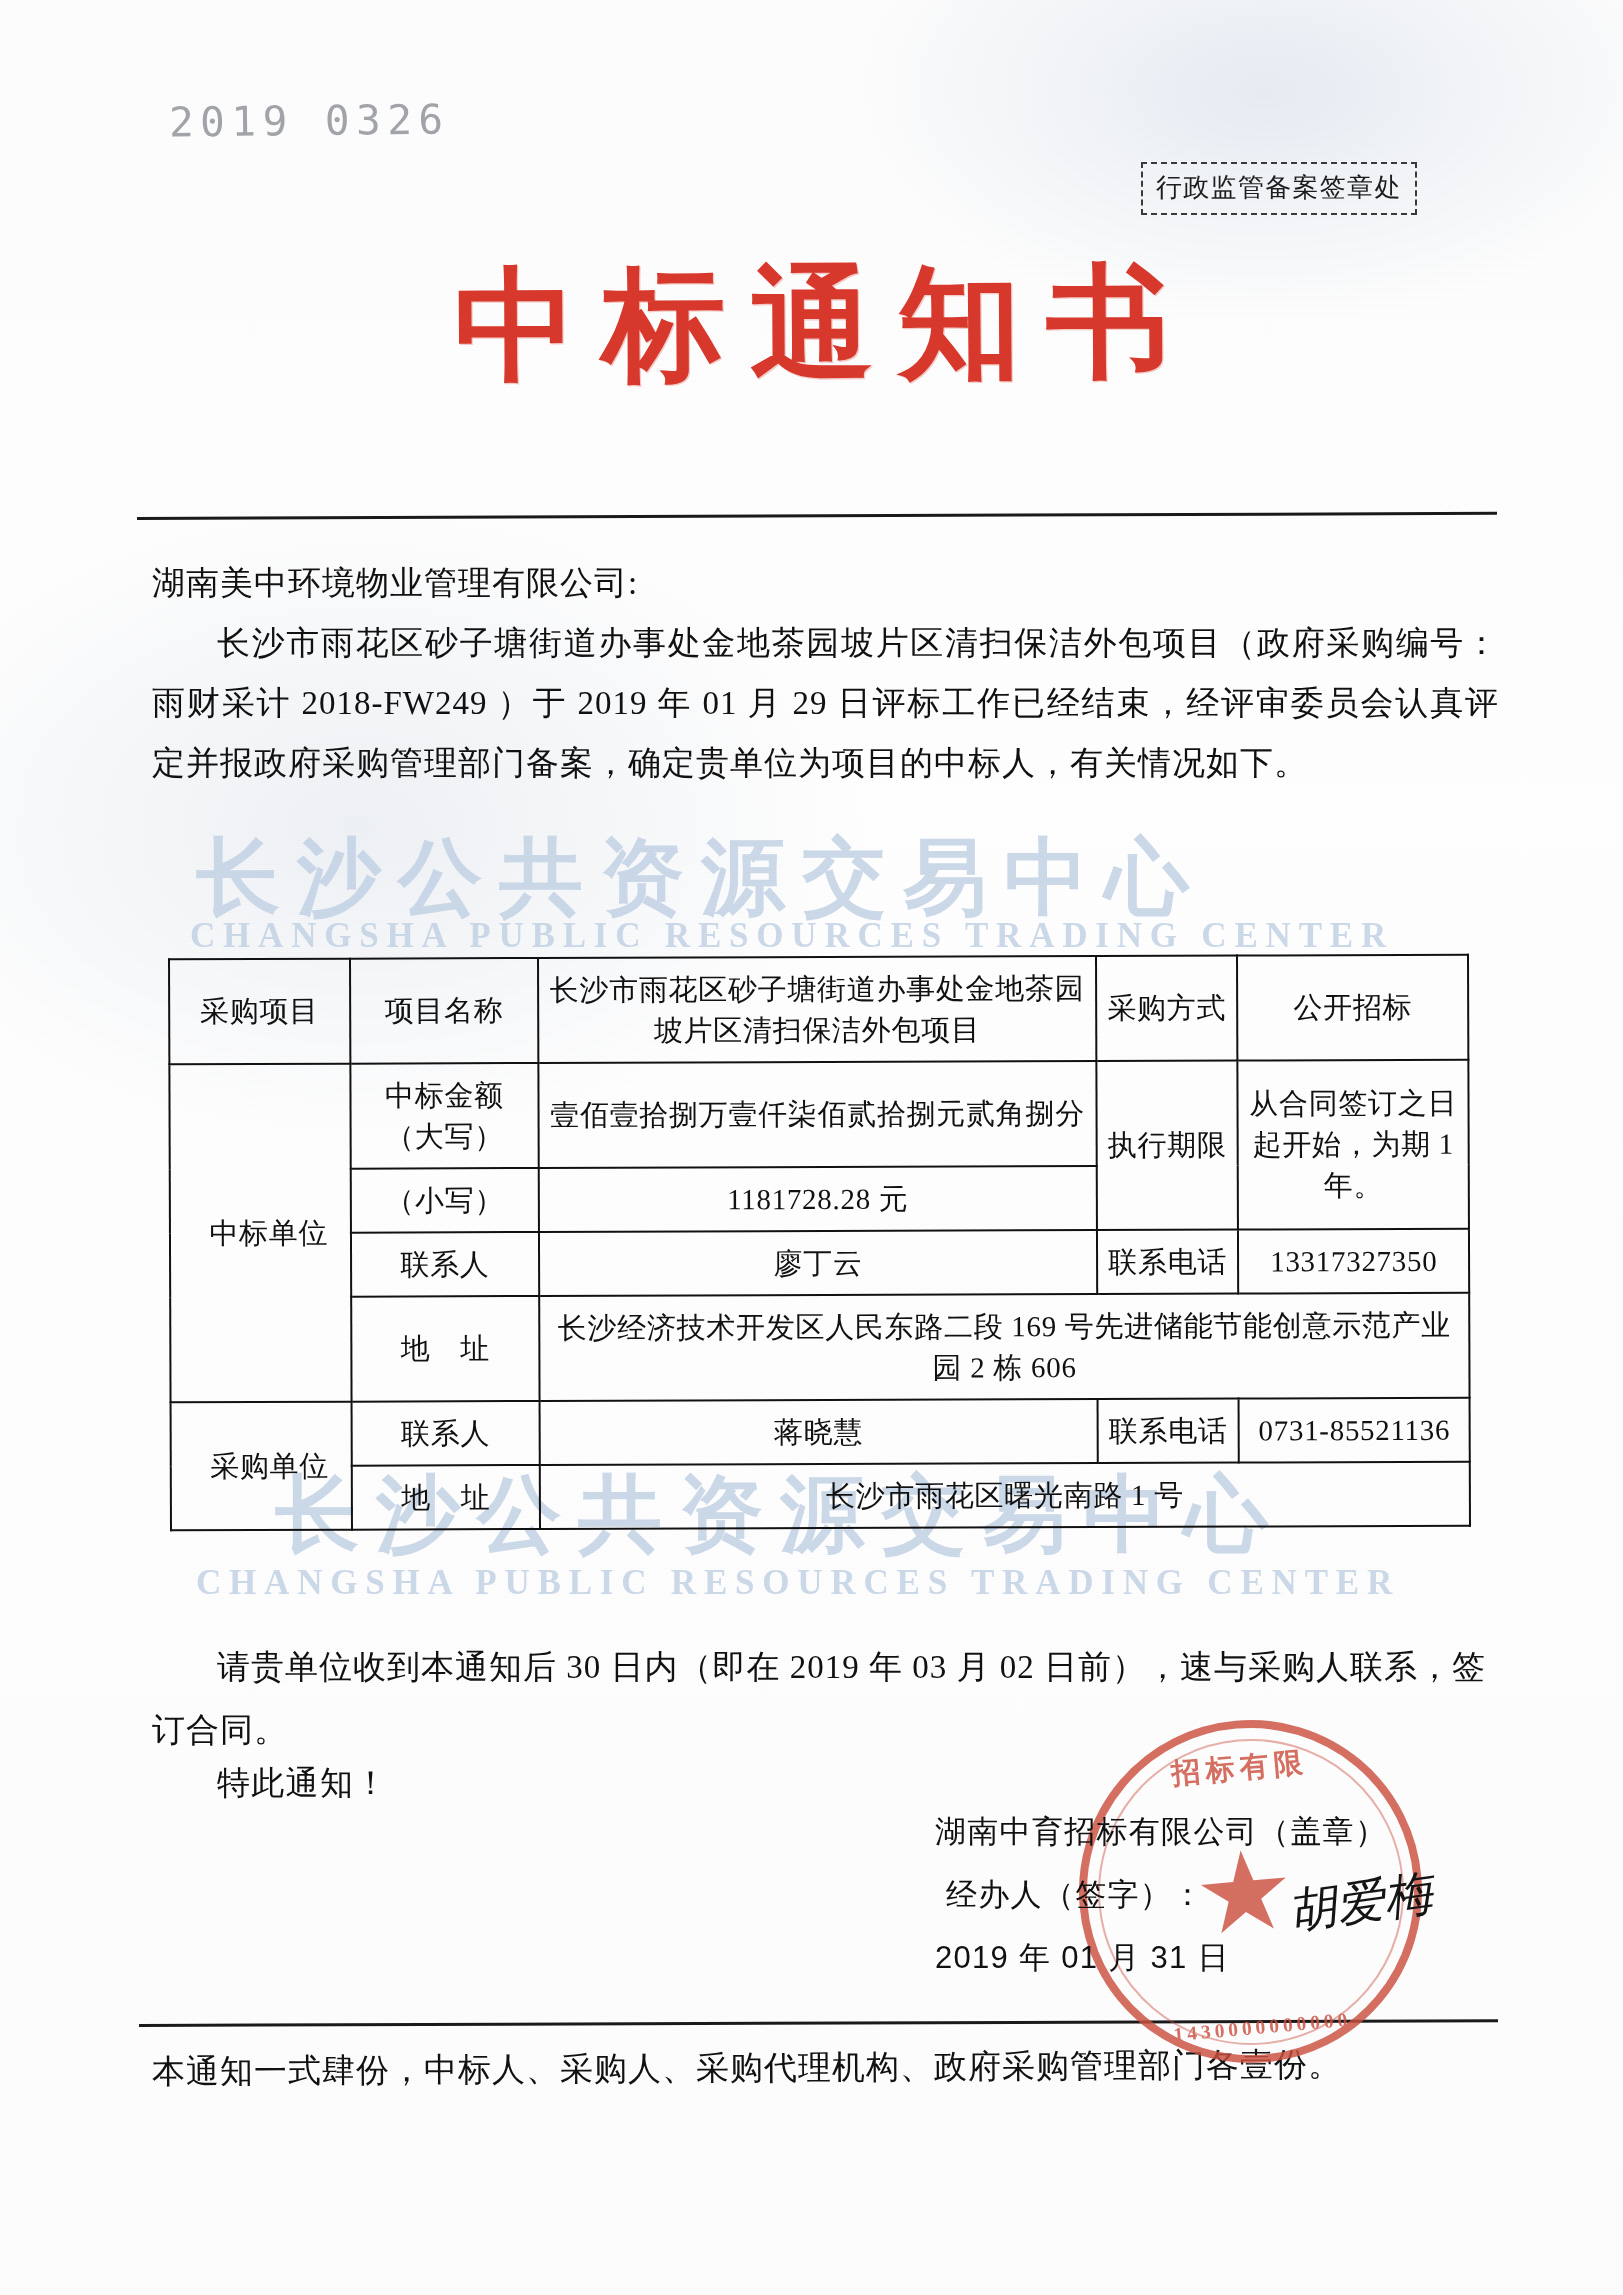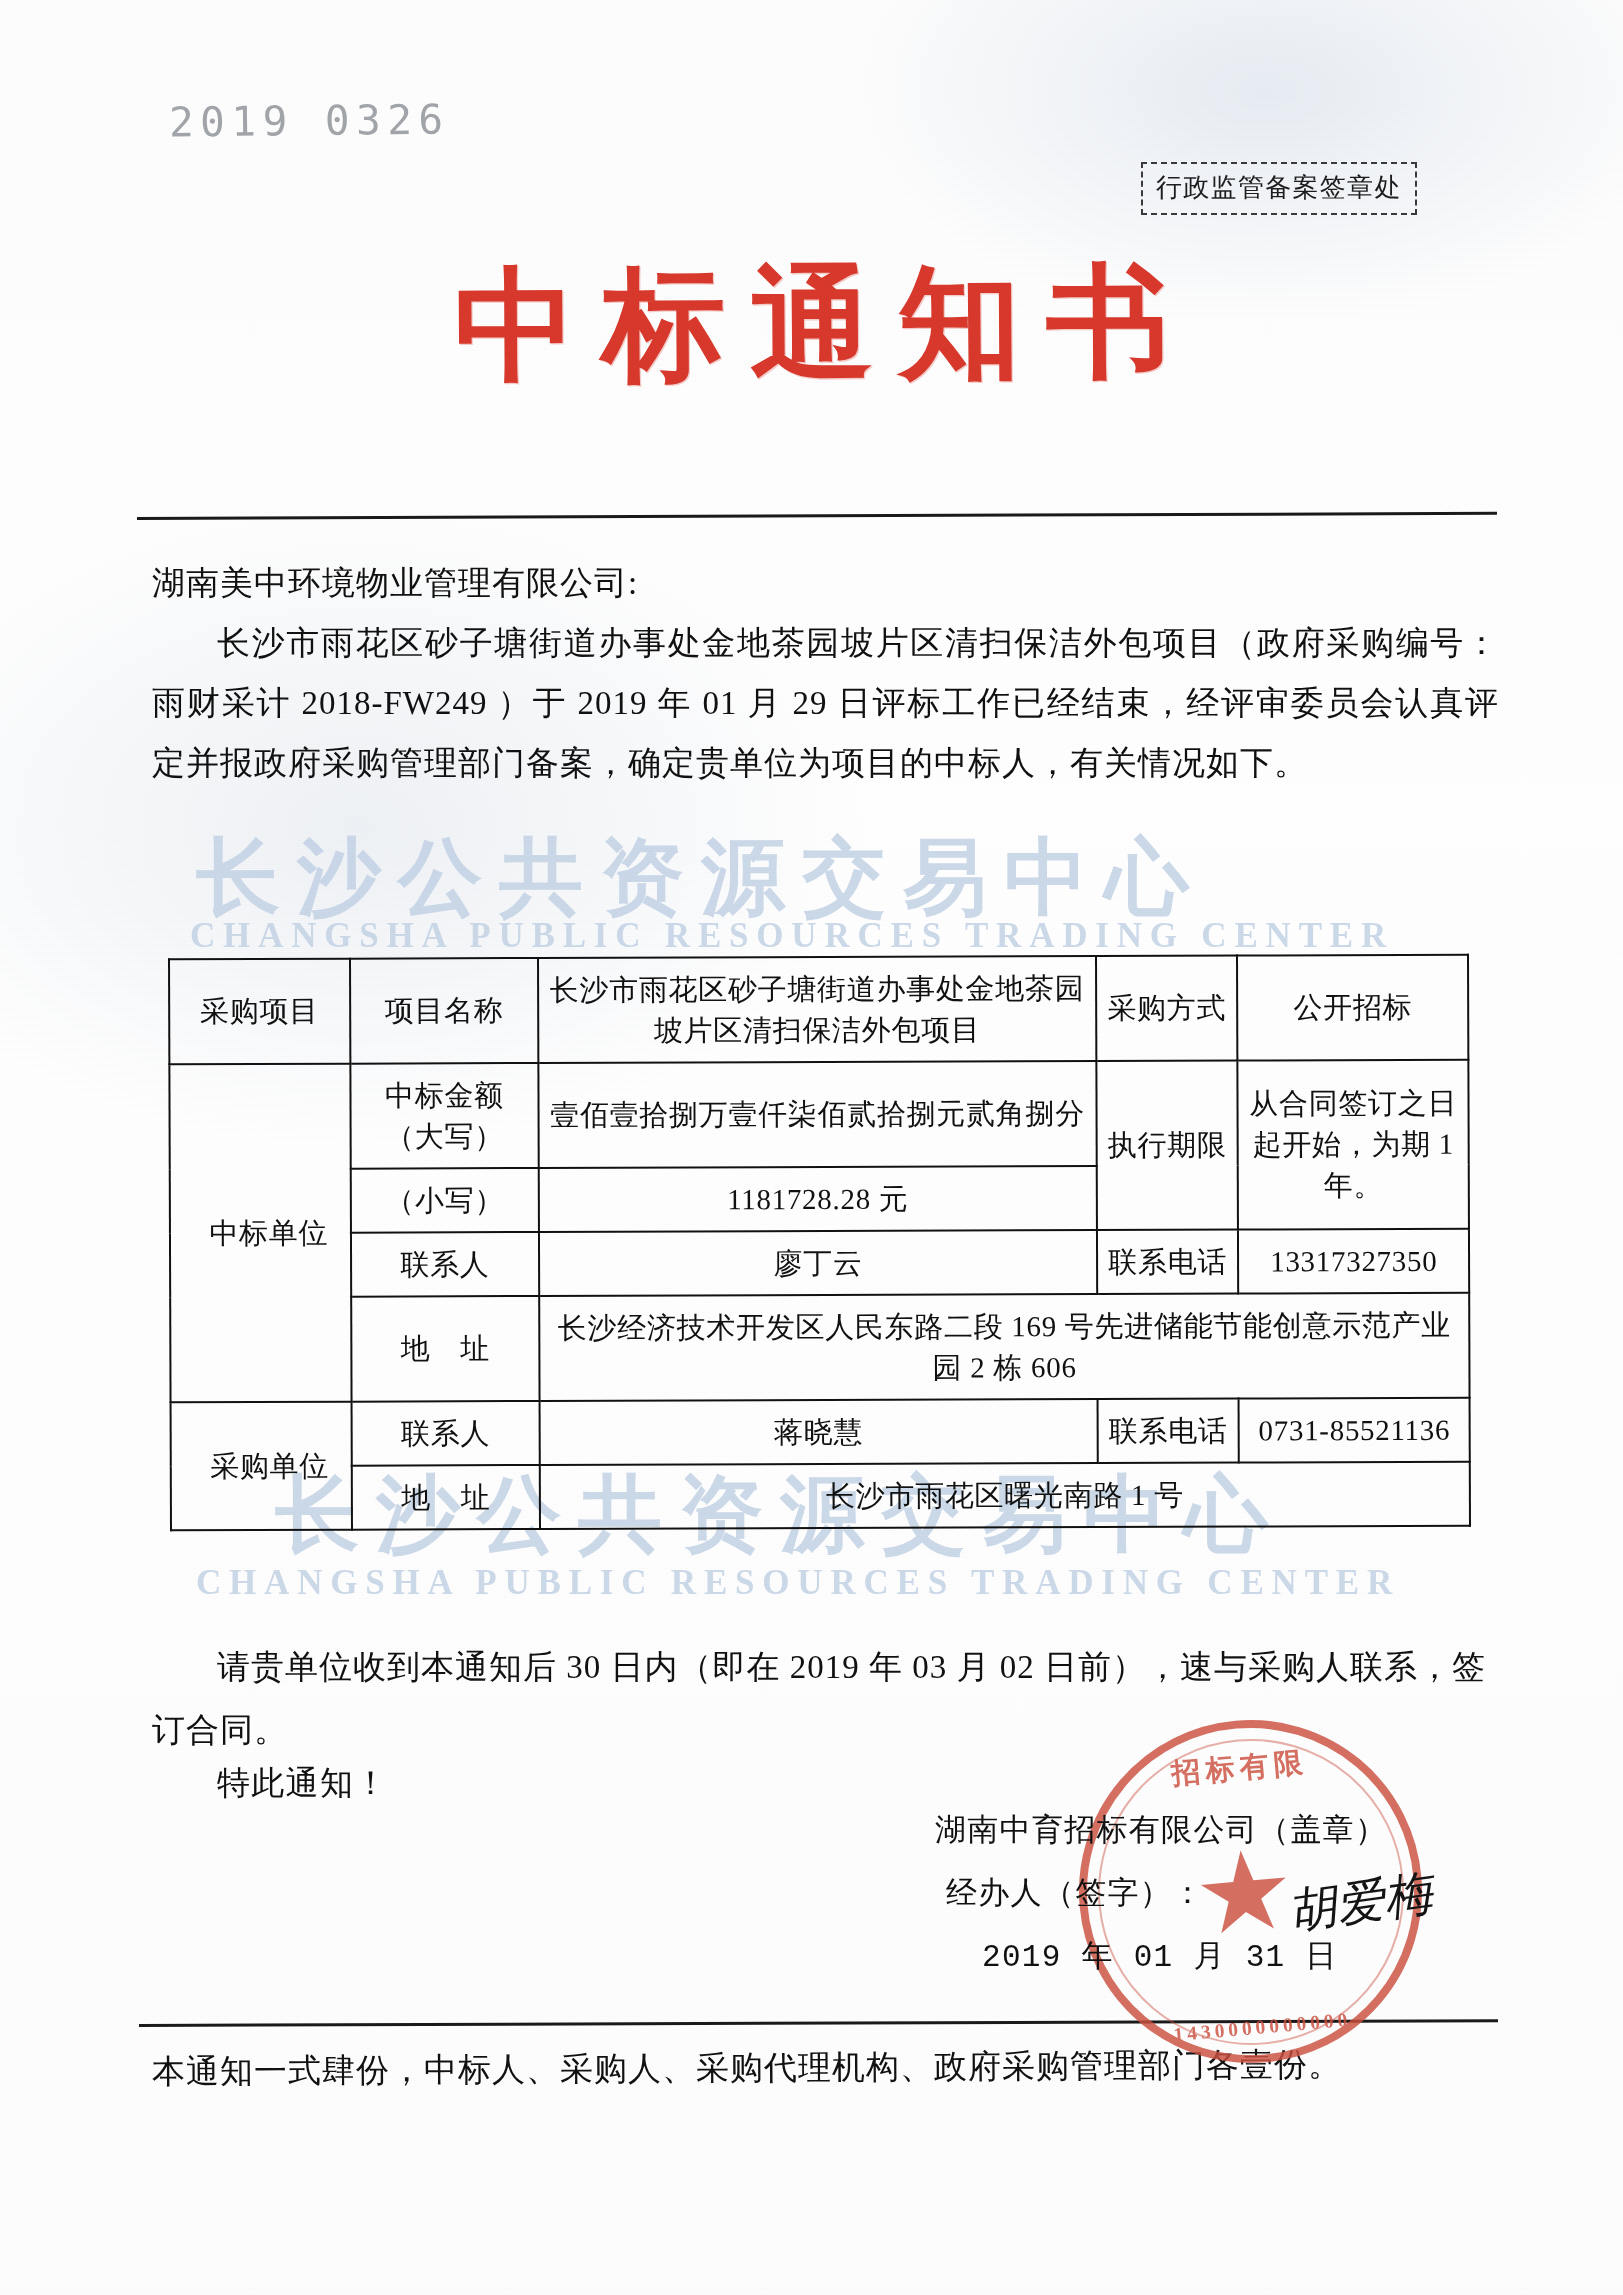--- a/index.html
+++ b/index.html
@@ -135,30 +135,30 @@
     line-height:63px;
     color:#111;
     letter-spacing:1px;
   }
   .notice-line { text-indent:65px; }
   .special { position:absolute; left:217px; top:1761px;
     font-family:"Liberation Serif",serif; font-size:33px; color:#111; letter-spacing:1.3px; }
 
   .sign-block {
     position:absolute; left:935px; top:1800px;
-    font-family:Liberation Mono, monospace;
+    font-family:Liberation Sans, sans-serif;
     font-size:31px;
     line-height:63px;
     color:#111;
     letter-spacing:1.3px;
     text-align:left;
     z-index:4;
   }
   .sign-line2 { margin-left:11px; }
-  .sign-date { margin-left:47px; }
+  .sign-date { }
 
   .handwriting {
     position:absolute; left:1292px; top:1870px;
     font-family:"DejaVu Serif","Liberation Serif",serif;
     font-size:48px;
     color:#141414;
     transform:rotate(-8deg) skewX(-12deg);
     z-index:6;
     white-space:nowrap;
   }

